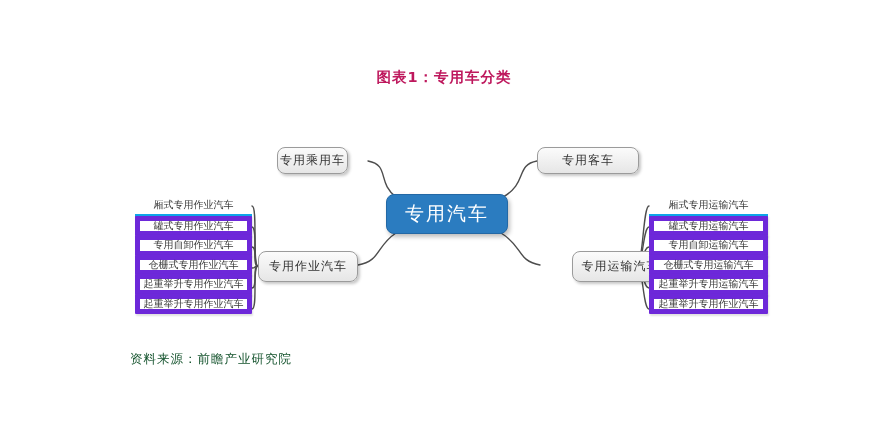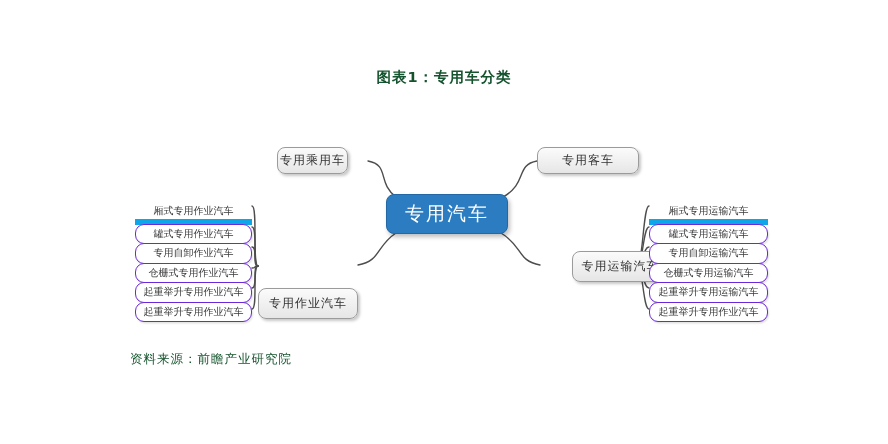--- a/index.html
+++ b/index.html
@@ -12,21 +12,21 @@
     overflow: hidden;
   }
   .title {
     position: absolute;
     top: 68px;
     left: 0;
     width: 888px;
     text-align: center;
     font-size: 14.5px;
     font-weight: bold;
-    color: #14532d;
+    color: #be185d;
     letter-spacing: 1px;
   }
   svg.connectors {
     position: absolute;
     left: 0; top: 0;
     width: 888px; height: 444px;
   }
   .node {
     position: absolute;
     display: flex;
@@ -51,48 +51,48 @@
     background: linear-gradient(#fbfbfb, #e6e6e6);
     border: 1px solid #9b9b9b;
     border-radius: 8px;
     color: #333333;
     font-size: 12px;
     letter-spacing: 1px;
     box-shadow: 2px 2px 3px rgba(0,0,0,0.22);
   }
   .node.top-left   { left: 277px; top: 147px; width: 71px;  height: 27px; }
   .node.top-right  { left: 537px; top: 147px; width: 102px;  height: 27px; }
-  .node.mid-left   { left: 258px; top: 251px; width: 100px; height: 31px; margin-top: 37px; }
+  .node.mid-left   { left: 258px; top: 251px; width: 100px; height: 31px; }
   .node.mid-right  { left: 572px; top: 251px; width: 97px;  height: 31px; }
   .stack {
     position: absolute;
     top: 196px;
   }
   .stack.left  { left: 135px; width: 117px; }
   .stack.right { left: 649px; width: 119px; }
   .leaf {
     box-sizing: border-box;
     height: 20.5px;
     margin-top: -1px;
     display: flex;
     align-items: center;
     justify-content: center;
     background: #ffffff;
-    border: 1px solid #6d28d9;
-    border-radius: 9px;
+    border: 5px solid #6d28d9;
+    border-radius: 1px;
     font-size: 10px;
     color: #3a3a3a;
     white-space: nowrap;
     box-shadow: 1px 1.5px 2px rgba(0,0,0,0.12);
   }
   .leaf.first {
-    margin-top: 8px;
+    margin-top: 0;
     background: transparent;
     border: none;
-    border-bottom: 6px solid #0ea5e9;
+    border-bottom: 3px solid #0ea5e9;
     border-radius: 0;
     box-shadow: none;
   }
   .source {
     position: absolute;
     left: 130px; top: 351px;
     font-size: 12.5px;
     color: #14532d;
     letter-spacing: 1px;
   }

